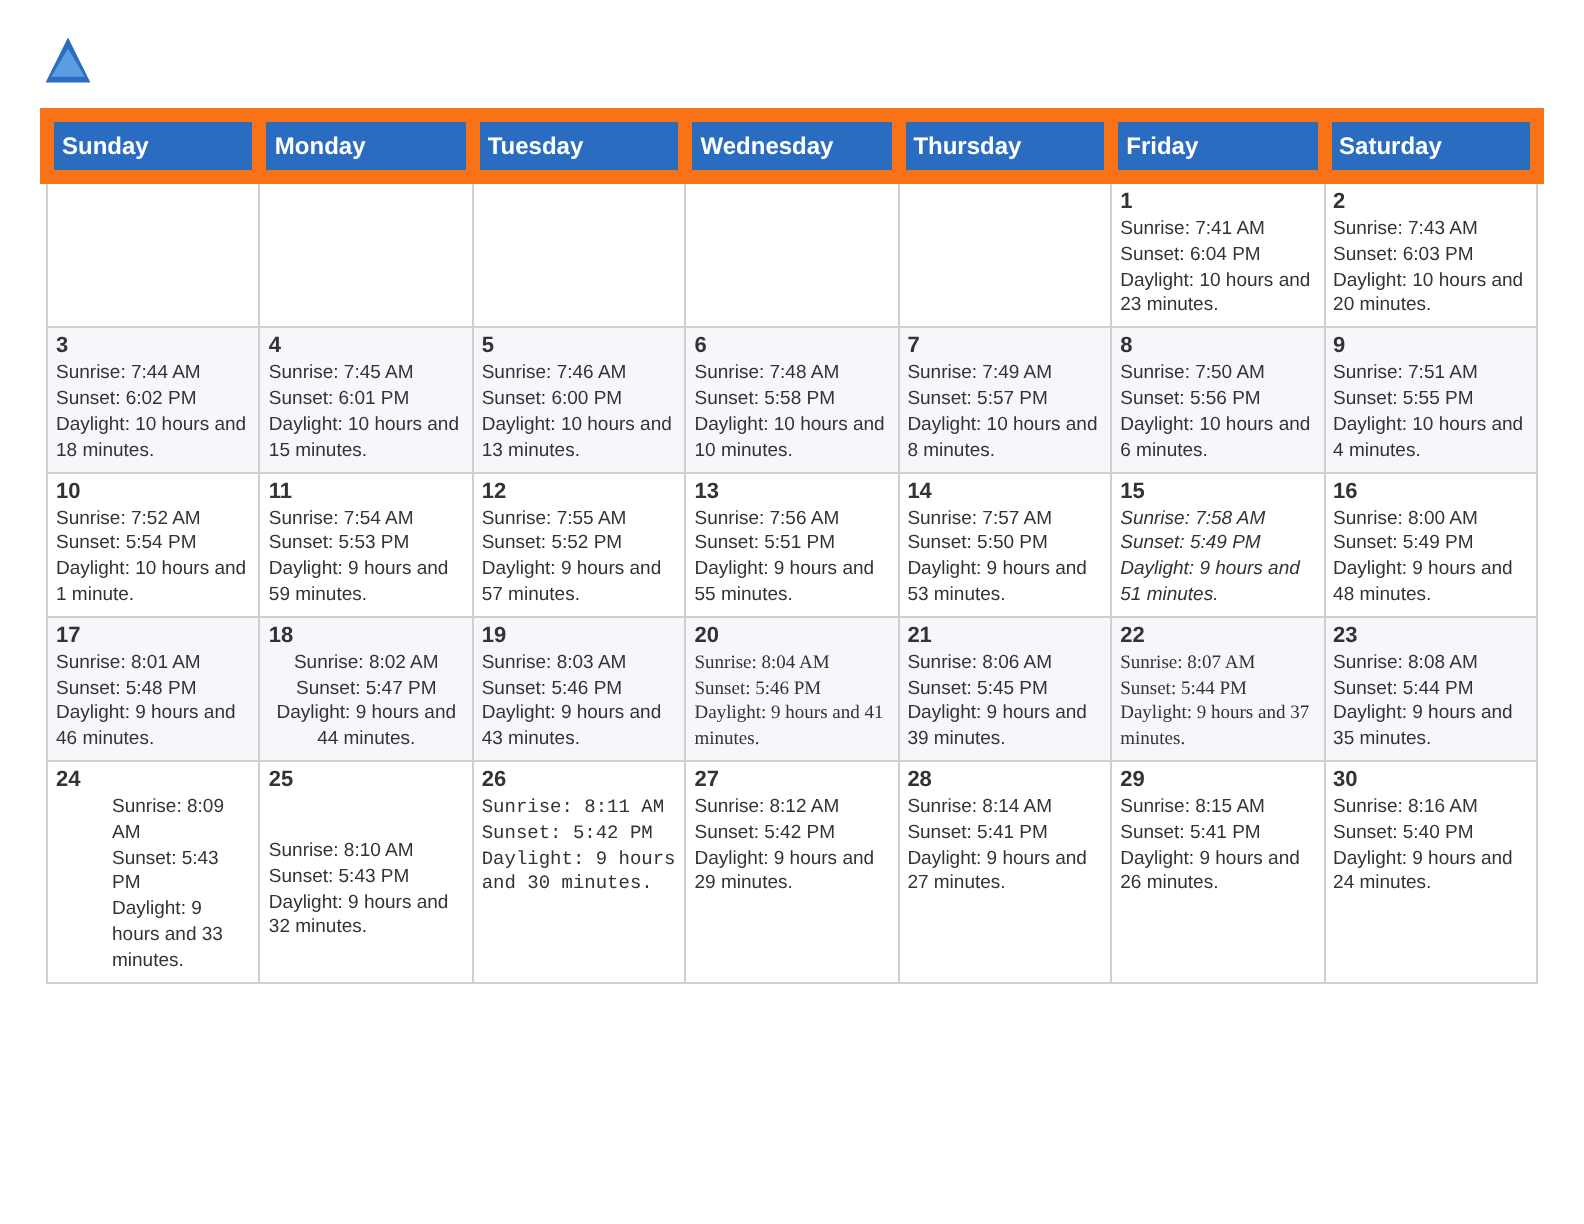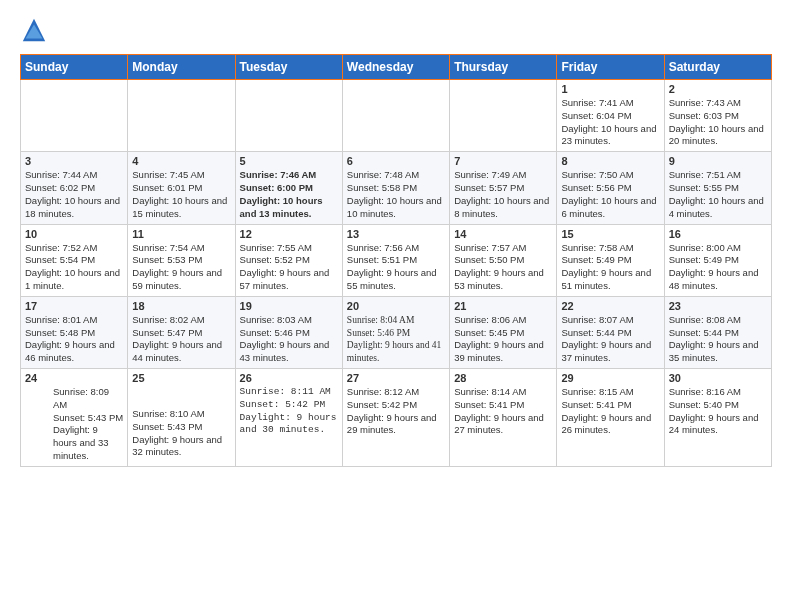--- a/index.html
+++ b/index.html
@@ -58,21 +58,21 @@
     .calendar {
       width: 100%;
       border-collapse: collapse;
     }
     .calendar th {
       background: #2a6dc0;
       color: #fff;
       font-size: 12px;
       padding: 5px 4px;
       text-align: left;
-      border: 1px solid #f97316;
+      border: 7px solid #f97316;
     }
     .calendar td {
       vertical-align: top;
       border: 1px solid #d0d0d0;
       padding: 3px 4px;
       width: calc(100% / 7);
       min-height: 70px;
       font-size: 10px;
       color: #333;
       background: #fff;
@@ -158,21 +158,21 @@
 Daylight: 10 hours and 18 minutes.</div>
           </td>
           <td>
             <div class="day-number">4</div>
             <div class="day-info" style="white-space: pre-line;">Sunrise: 7:45 AM
 Sunset: 6:01 PM
 Daylight: 10 hours and 15 minutes.</div>
           </td>
           <td>
             <div class="day-number">5</div>
-            <div class="day-info" style="white-space: pre-line; font-weight: bold;">Sunrise: 7:46 AM
+            <div class="day-info" style="white-space: pre-line;">Sunrise: 7:46 AM
 Sunset: 6:00 PM
 Daylight: 10 hours and 13 minutes.</div>
           </td>
           <td>
             <div class="day-number">6</div>
             <div class="day-info" style="white-space: pre-line;">Sunrise: 7:48 AM
 Sunset: 5:58 PM
 Daylight: 10 hours and 10 minutes.</div>
           </td>
           <td>
@@ -220,41 +220,41 @@
 Daylight: 9 hours and 55 minutes.</div>
           </td>
           <td>
             <div class="day-number">14</div>
             <div class="day-info" style="white-space: pre-line;">Sunrise: 7:57 AM
 Sunset: 5:50 PM
 Daylight: 9 hours and 53 minutes.</div>
           </td>
           <td>
             <div class="day-number">15</div>
-            <div class="day-info" style="white-space: pre-line;">Sunrise: 7:58 AM
+            <div class="day-info" style="white-space: pre-line; font-style: italic;">Sunrise: 7:58 AM
 Sunset: 5:49 PM
 Daylight: 9 hours and 51 minutes.</div>
           </td>
           <td>
             <div class="day-number">16</div>
             <div class="day-info" style="white-space: pre-line;">Sunrise: 8:00 AM
 Sunset: 5:49 PM
 Daylight: 9 hours and 48 minutes.</div>
           </td>
         </tr>
         <tr>
           <td>
             <div class="day-number">17</div>
             <div class="day-info" style="white-space: pre-line;">Sunrise: 8:01 AM
 Sunset: 5:48 PM
 Daylight: 9 hours and 46 minutes.</div>
           </td>
           <td>
             <div class="day-number">18</div>
-            <div class="day-info" style="white-space: pre-line;">Sunrise: 8:02 AM
+            <div class="day-info" style="white-space: pre-line; text-align: center;">Sunrise: 8:02 AM
 Sunset: 5:47 PM
 Daylight: 9 hours and 44 minutes.</div>
           </td>
           <td>
             <div class="day-number">19</div>
             <div class="day-info" style="white-space: pre-line;">Sunrise: 8:03 AM
 Sunset: 5:46 PM
 Daylight: 9 hours and 43 minutes.</div>
           </td>
           <td>
@@ -264,21 +264,21 @@
 Daylight: 9 hours and 41 minutes.</div>
           </td>
           <td>
             <div class="day-number">21</div>
             <div class="day-info" style="white-space: pre-line;">Sunrise: 8:06 AM
 Sunset: 5:45 PM
 Daylight: 9 hours and 39 minutes.</div>
           </td>
           <td>
             <div class="day-number">22</div>
-            <div class="day-info" style="white-space: pre-line;">Sunrise: 8:07 AM
+            <div class="day-info" style="white-space: pre-line; font-family: Liberation Serif, serif;">Sunrise: 8:07 AM
 Sunset: 5:44 PM
 Daylight: 9 hours and 37 minutes.</div>
           </td>
           <td>
             <div class="day-number">23</div>
             <div class="day-info" style="white-space: pre-line;">Sunrise: 8:08 AM
 Sunset: 5:44 PM
 Daylight: 9 hours and 35 minutes.</div>
           </td>
         </tr>

